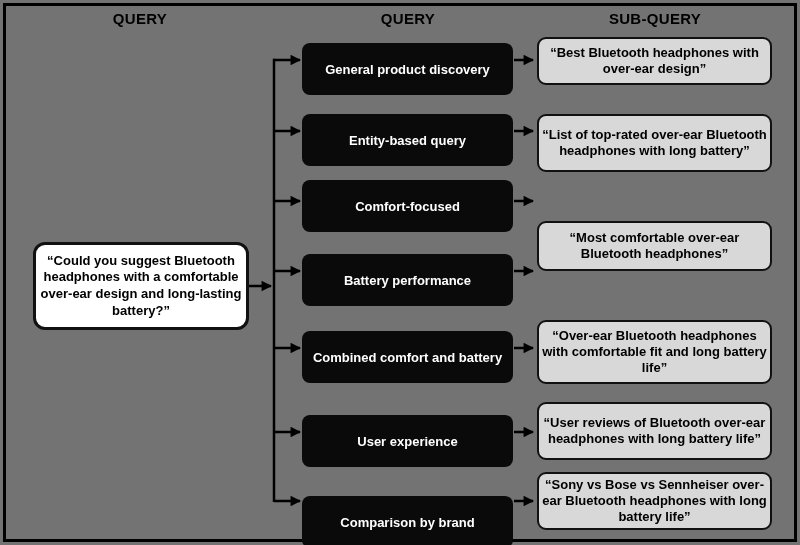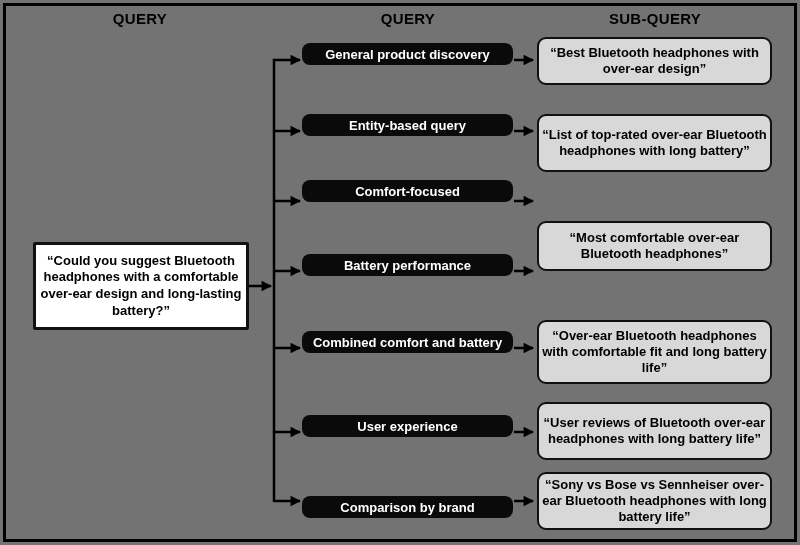--- a/index.html
+++ b/index.html
@@ -8,27 +8,27 @@
     font-family:"Liberation Sans",sans-serif;font-weight:700;color:#000;
     overflow:hidden;
   }
   .frame{position:absolute;inset:3px;border:3px solid #000;}
   .col-header{
     position:absolute;top:10px;font-size:15px;letter-spacing:.3px;
     text-align:center;transform:translateX(-50%);white-space:nowrap;
   }
   .query-box{
     position:absolute;left:33px;top:242px;width:216px;height:88px;
-    border:3px solid #111;border-radius:2px;background:#fff;
+    border:3px solid #111;border-radius:12px;background:#fff;
     display:flex;align-items:center;justify-content:center;
     text-align:center;font-size:13px;line-height:1.28;
     padding:2px 4px;box-sizing:border-box;
   }
   .facet-box{
-    position:absolute;left:302px;width:211px;height:22px;
+    position:absolute;left:302px;width:211px;height:52px;
     background:#0a0a0a;color:#fff;border-radius:8px;
     display:flex;align-items:center;justify-content:center;
     font-size:13px;text-align:center;white-space:nowrap;
   }
   .subq-box{
     position:absolute;left:537px;width:235px;
     background:#d8d8d8;border:2px solid #111;border-radius:9px;
     display:flex;align-items:center;justify-content:center;
     text-align:center;font-size:13px;line-height:1.22;
     padding:3px 0;box-sizing:border-box;transform:translateY(-50%);

